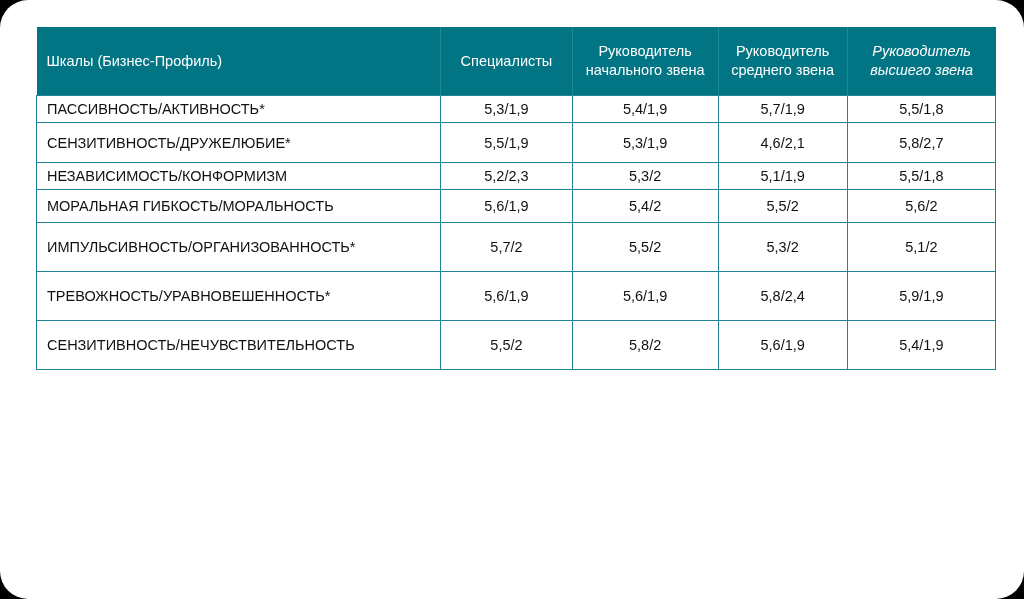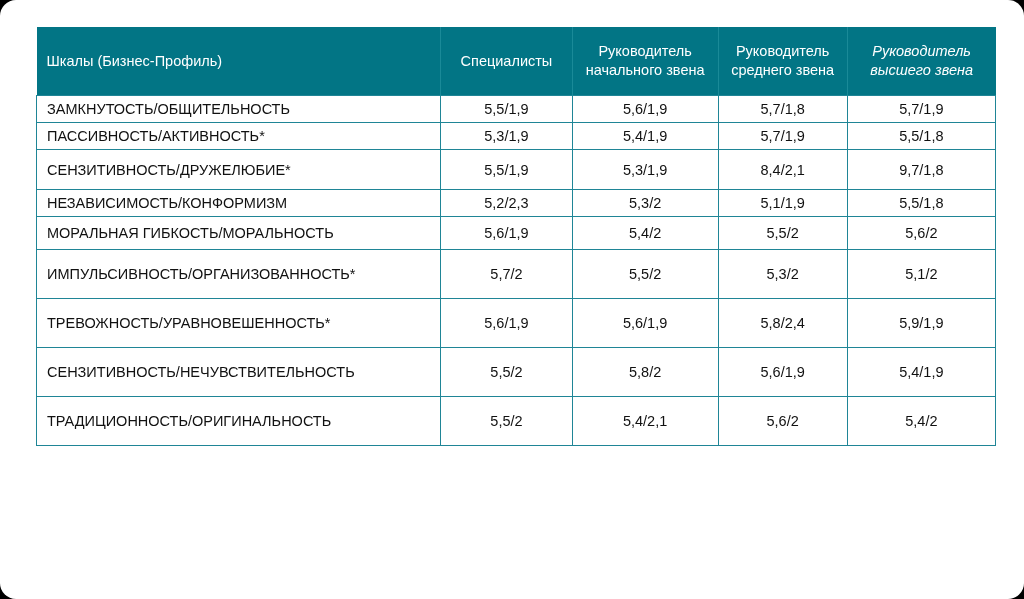--- a/index.html
+++ b/index.html
@@ -2,21 +2,21 @@
 <html><head>
 <meta charset="utf-8">
 <style>
   html, body { margin:0; padding:0; }
   body {
     width:1024px; height:599px; background:#000; position:relative; overflow:hidden;
     font-family: "Liberation Sans", "DejaVu Sans", sans-serif;
   }
   .card {
     position:absolute; left:0; top:0; width:1024px; height:599px;
-    background:#fff; border-radius:16px;
+    background:#fff; border-radius:28px;
   }
   table.data {
     position:absolute; left:36px; top:27px; width:960px;
     border-collapse:collapse; table-layout:fixed;
     font-size:14.5px; color:#111;
   }
   table.data th {
     background:#027585; color:#fff; font-weight:normal;
     height:68px; padding:0 6px; line-height:19px;
     border-right:1px solid #1a8a98;
@@ -50,39 +50,32 @@
       <tr>
         <th>Шкалы (Бизнес-Профиль)</th>
         <th>Специалисты</th>
         <th>Руководитель начального звена</th>
         <th>Руководитель среднего звена</th>
         <th>Руководитель высшего звена</th>
       </tr>
     </thead>
     <tbody>
       <tr style="height:27px">
-        <td>ЗАМКНУТОСТЬ/ОБЩИТЕЛЬНОСТЬ</td>
-        <td>5,5/1,9</td>
-        <td>5,6/1,9</td>
-        <td>5,7/1,8</td>
-        <td>5,7/1,9</td>
-      </tr>
-      <tr style="height:27px">
         <td>ПАССИВНОСТЬ/АКТИВНОСТЬ*</td>
         <td>5,3/1,9</td>
         <td>5,4/1,9</td>
         <td>5,7/1,9</td>
         <td>5,5/1,8</td>
       </tr>
       <tr style="height:40px">
         <td>СЕНЗИТИВНОСТЬ/ДРУЖЕЛЮБИЕ*</td>
         <td>5,5/1,9</td>
         <td>5,3/1,9</td>
-        <td>8,4/2,1</td>
-        <td>9,7/1,8</td>
+        <td>4,6/2,1</td>
+        <td>5,8/2,7</td>
       </tr>
       <tr style="height:27px">
         <td>НЕЗАВИСИМОСТЬ/КОНФОРМИЗМ</td>
         <td>5,2/2,3</td>
         <td>5,3/2</td>
         <td>5,1/1,9</td>
         <td>5,5/1,8</td>
       </tr>
       <tr style="height:33px">
         <td>МОРАЛЬНАЯ ГИБКОСТЬ/МОРАЛЬНОСТЬ</td>
@@ -105,22 +98,15 @@
         <td>5,8/2,4</td>
         <td>5,9/1,9</td>
       </tr>
       <tr style="height:49px">
         <td>СЕНЗИТИВНОСТЬ/НЕЧУВСТВИТЕЛЬНОСТЬ</td>
         <td>5,5/2</td>
         <td>5,8/2</td>
         <td>5,6/1,9</td>
         <td>5,4/1,9</td>
       </tr>
-      <tr style="height:49px">
-        <td>ТРАДИЦИОННОСТЬ/ОРИГИНАЛЬНОСТЬ</td>
-        <td>5,5/2</td>
-        <td>5,4/2,1</td>
-        <td>5,6/2</td>
-        <td>5,4/2</td>
-      </tr>
     </tbody>
   </table>
 </div>
 
 </body></html>

